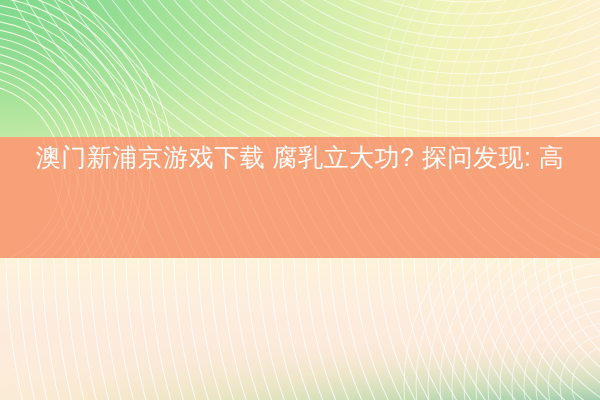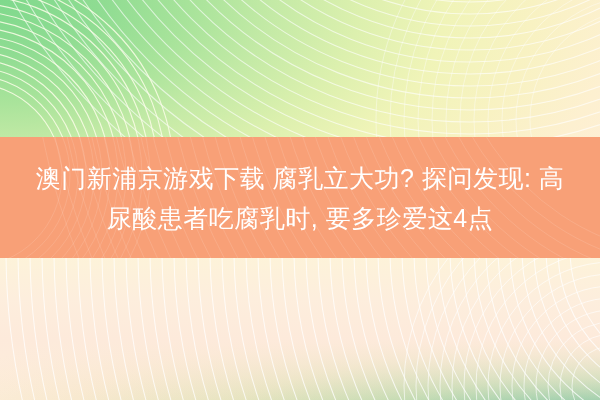--- a/index.html
+++ b/index.html
@@ -58,21 +58,20 @@
   .title-band {
     position: absolute;
     left: 0;
     right: 0;
     top: 137px;
     height: 121px;
     background: #f8a077;
     display: flex;
     flex-direction: column;
     align-items: center;
-    justify-content: center;
     overflow: hidden;
   }
   .band-texture {
     position: absolute;
     inset: 0;
     pointer-events: none;
     opacity: .55;
   }
   .title-text {
     position: relative;
@@ -306,16 +305,15 @@
             <circle r="156"></circle>
               <circle r="164"></circle>
               <circle r="172"></circle>
               <circle r="180"></circle>
           </g>
         </g>
       </svg>
     </div>
 
     <div class="title-text">澳门新浦京游戏下载 腐乳立大功? 探问发现: 高</div>
-    <div class="title-text">尿酸患者吃腐乳时, 要多珍爱这4点</div>
   </div>
 
 </div>
 
 </body></html>

